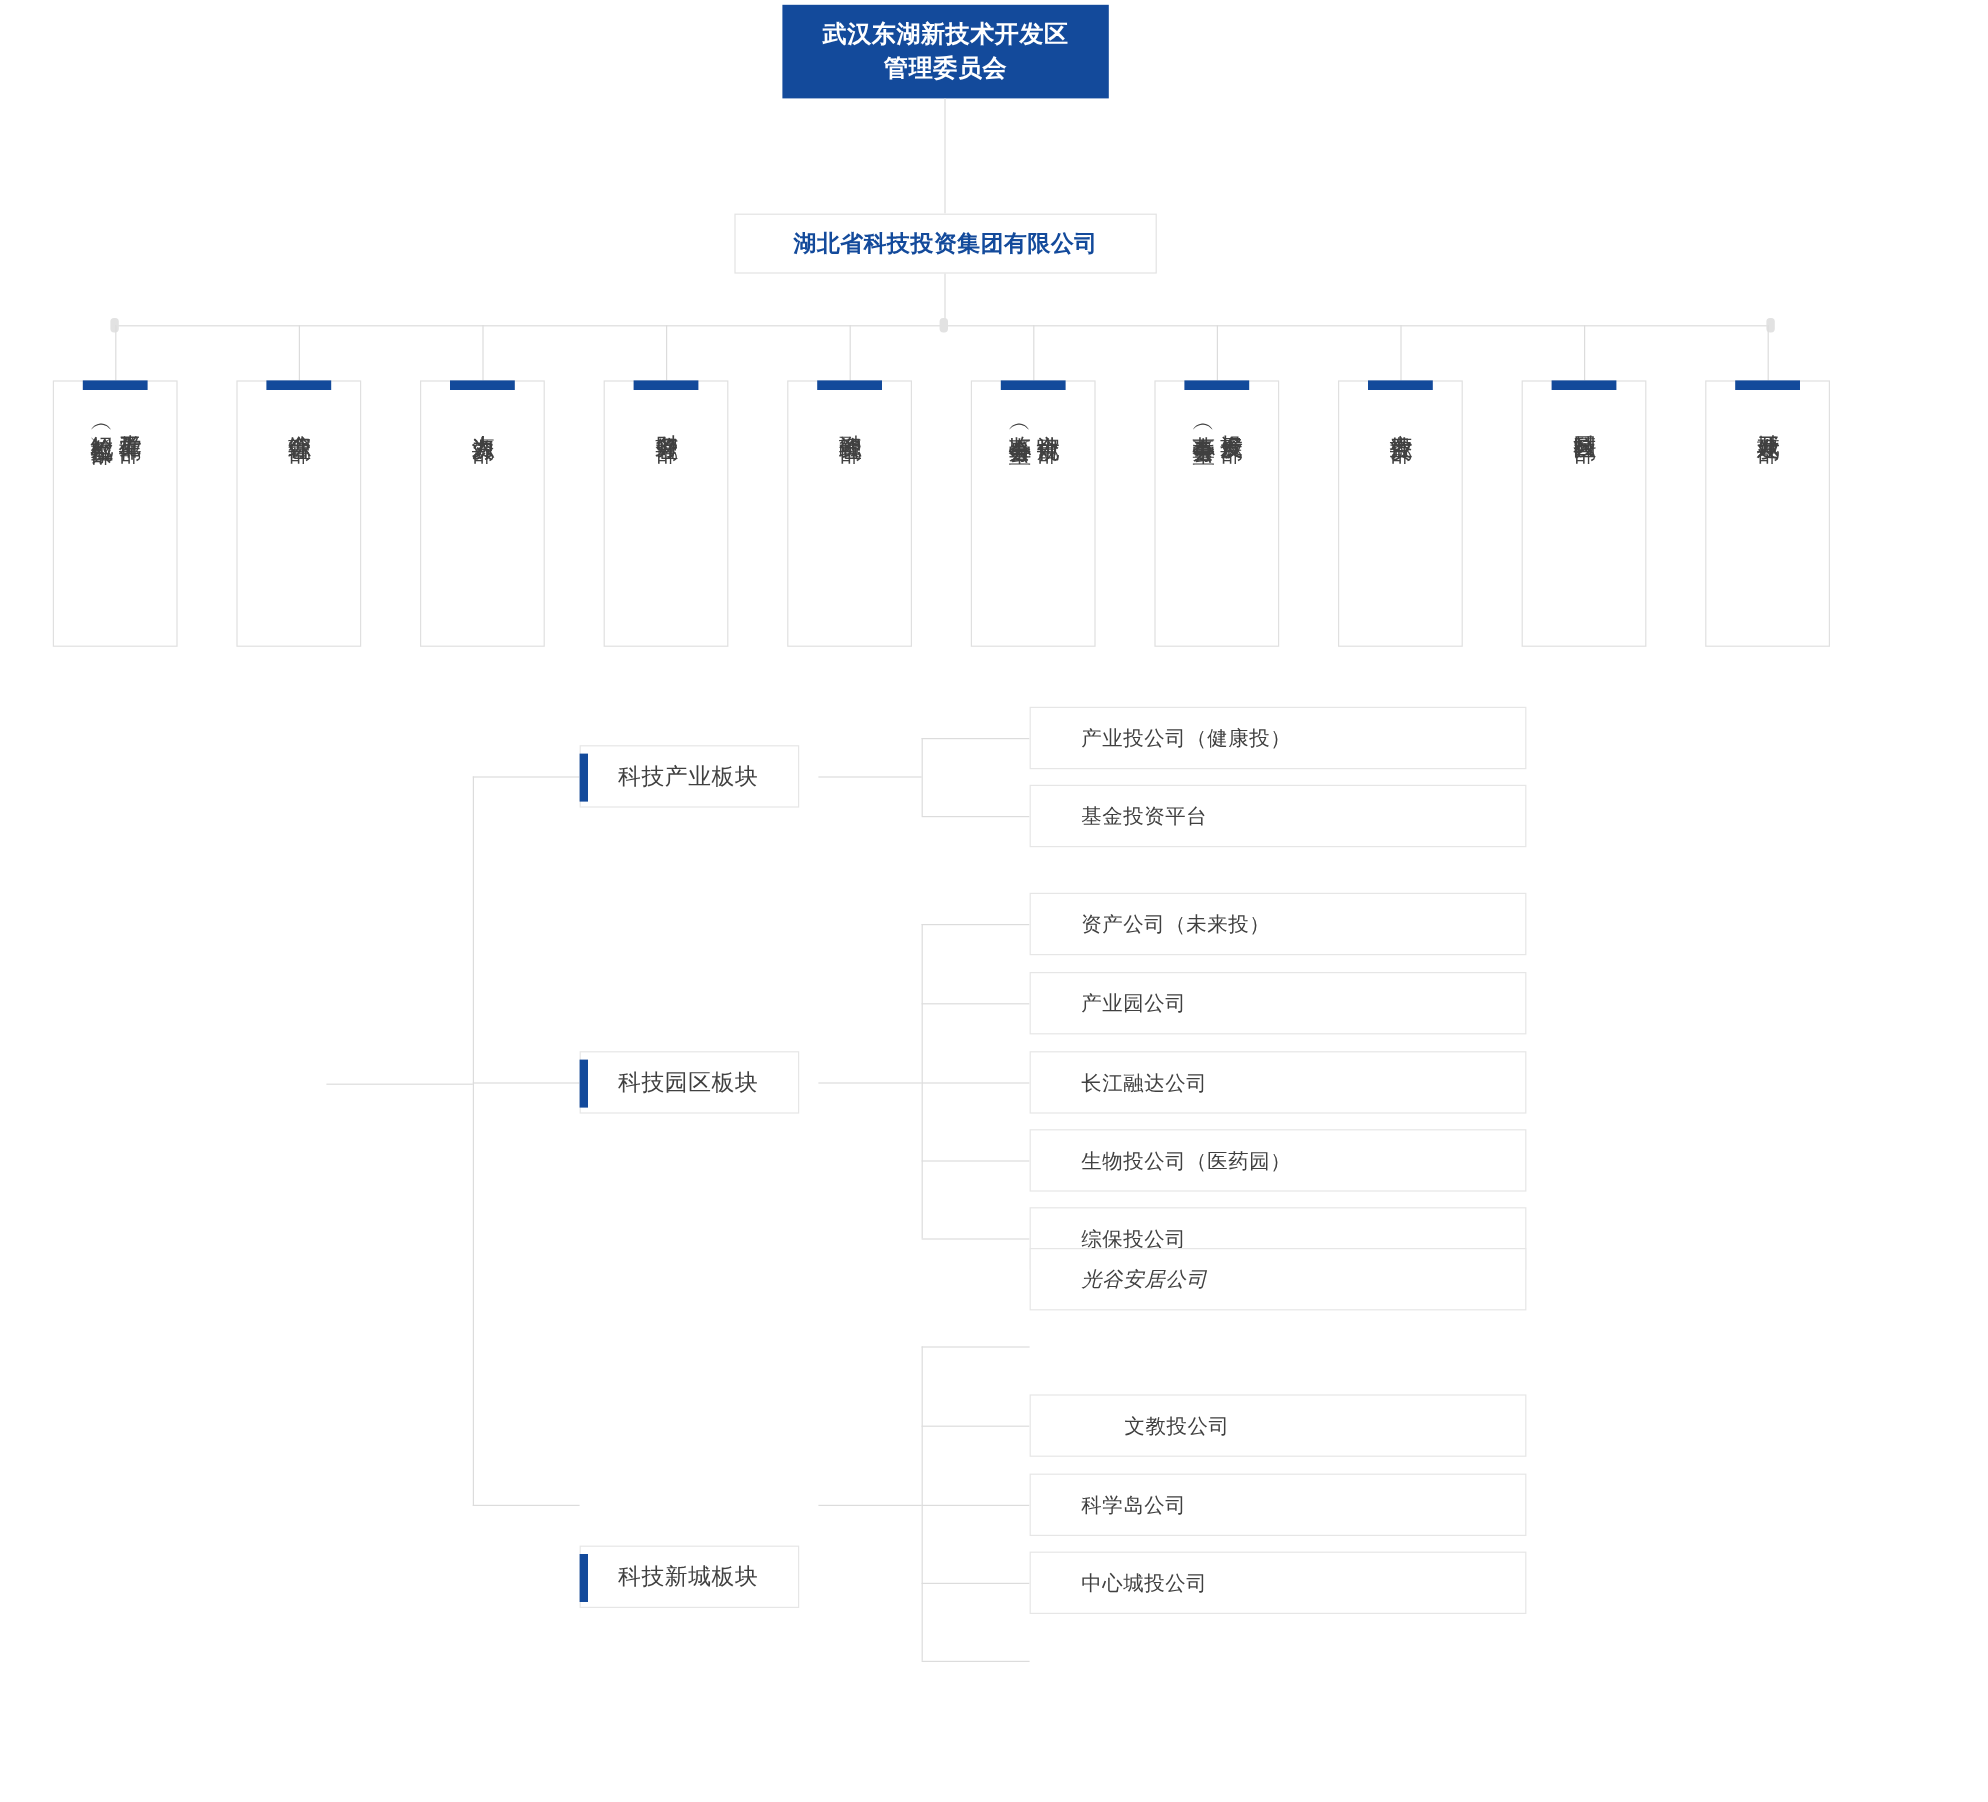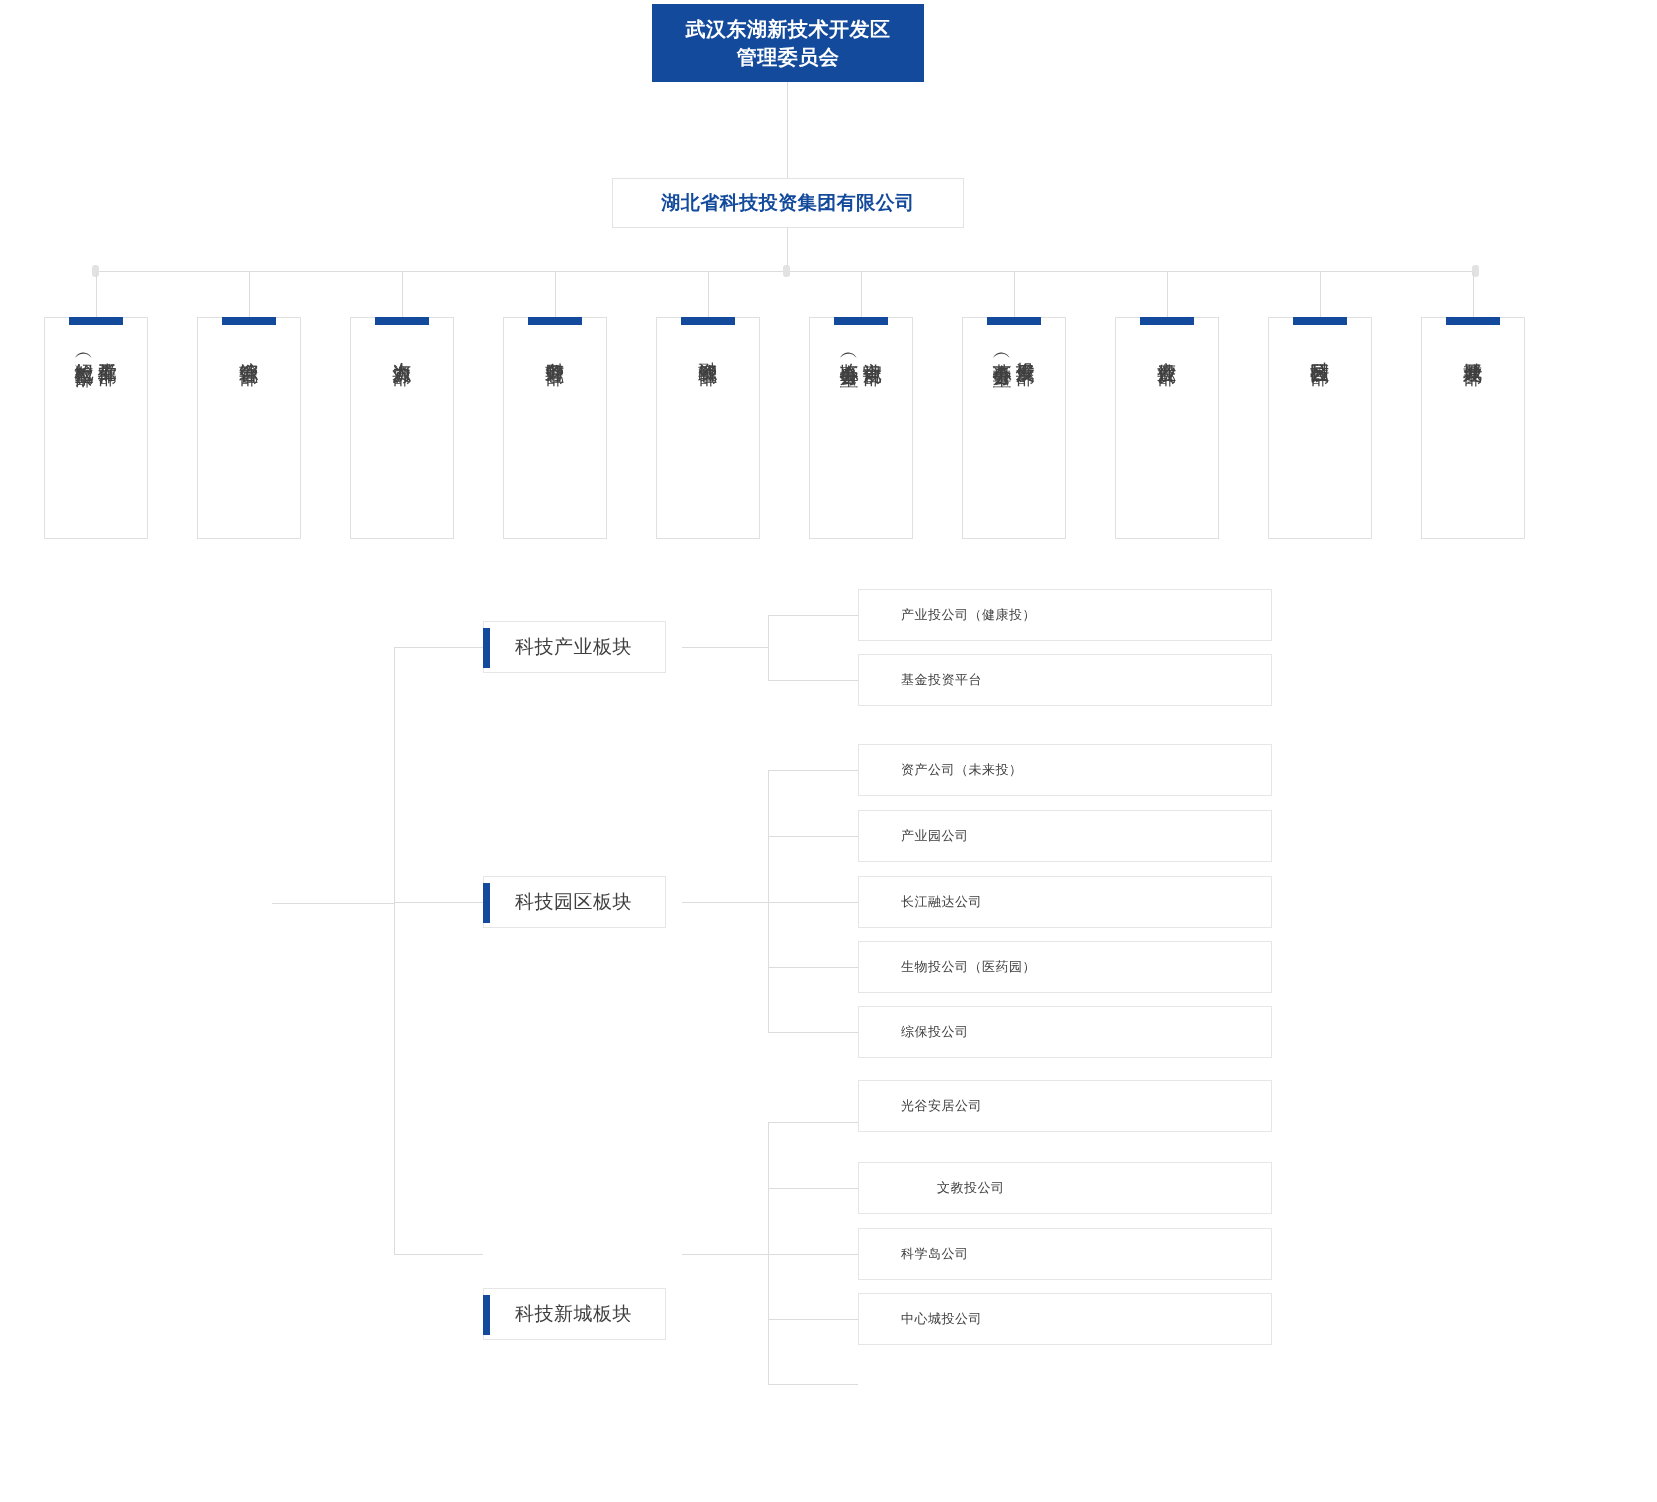--- a/index.html
+++ b/index.html
@@ -110,21 +110,21 @@
   
   .co-box {
     position: absolute;
     left: 858px; width: 414px; height: 52px;
     background: #ffffff;
     border: 1px solid #e6e6e6;
     display: flex; align-items: center;
   }
   .co-box .lbl {
     padding-left: 42px;
-    font-size: 13px; color: #404040; letter-spacing: 0.5px;
+    font-size: 17px; color: #404040; letter-spacing: 0.5px;
   }
 </style>
 </head>
 <body>
 
 <div id="chart">
 
   <div class="top-box">
     <div>
       <span>武汉东湖新技术开发区</span>
@@ -286,21 +286,21 @@
     <span class="lbl">科技新城板块</span>
   </div>
   <div class="hline" style="left:682px; top:1254px; width:86px;"></div>
   <div class="vline" style="left:768px; top:1122px; height:262px;"></div>
   <div class="hline" style="left:768px; top:1122px; width:90px;"></div>
   <div class="hline" style="left:768px; top:1188px; width:90px;"></div>
   <div class="hline" style="left:768px; top:1254px; width:90px;"></div>
   <div class="hline" style="left:768px; top:1319px; width:90px;"></div>
   <div class="hline" style="left:768px; top:1384px; width:90px;"></div>
 
-  <div class="co-box" style="top:1080px;">
+  <div class="co-box" style="top:1040px;font-style:italic;">
     <span class="lbl">光谷安居公司</span>
   </div>
   <div class="co-box" style="top:1162px;padding-left:36px;">
     <span class="lbl">文教投公司</span>
   </div>
   <div class="co-box" style="top:1228px;">
     <span class="lbl">科学岛公司</span>
   </div>
   <div class="co-box" style="top:1293px;text-align:center;">
     <span class="lbl">中心城投公司</span>

